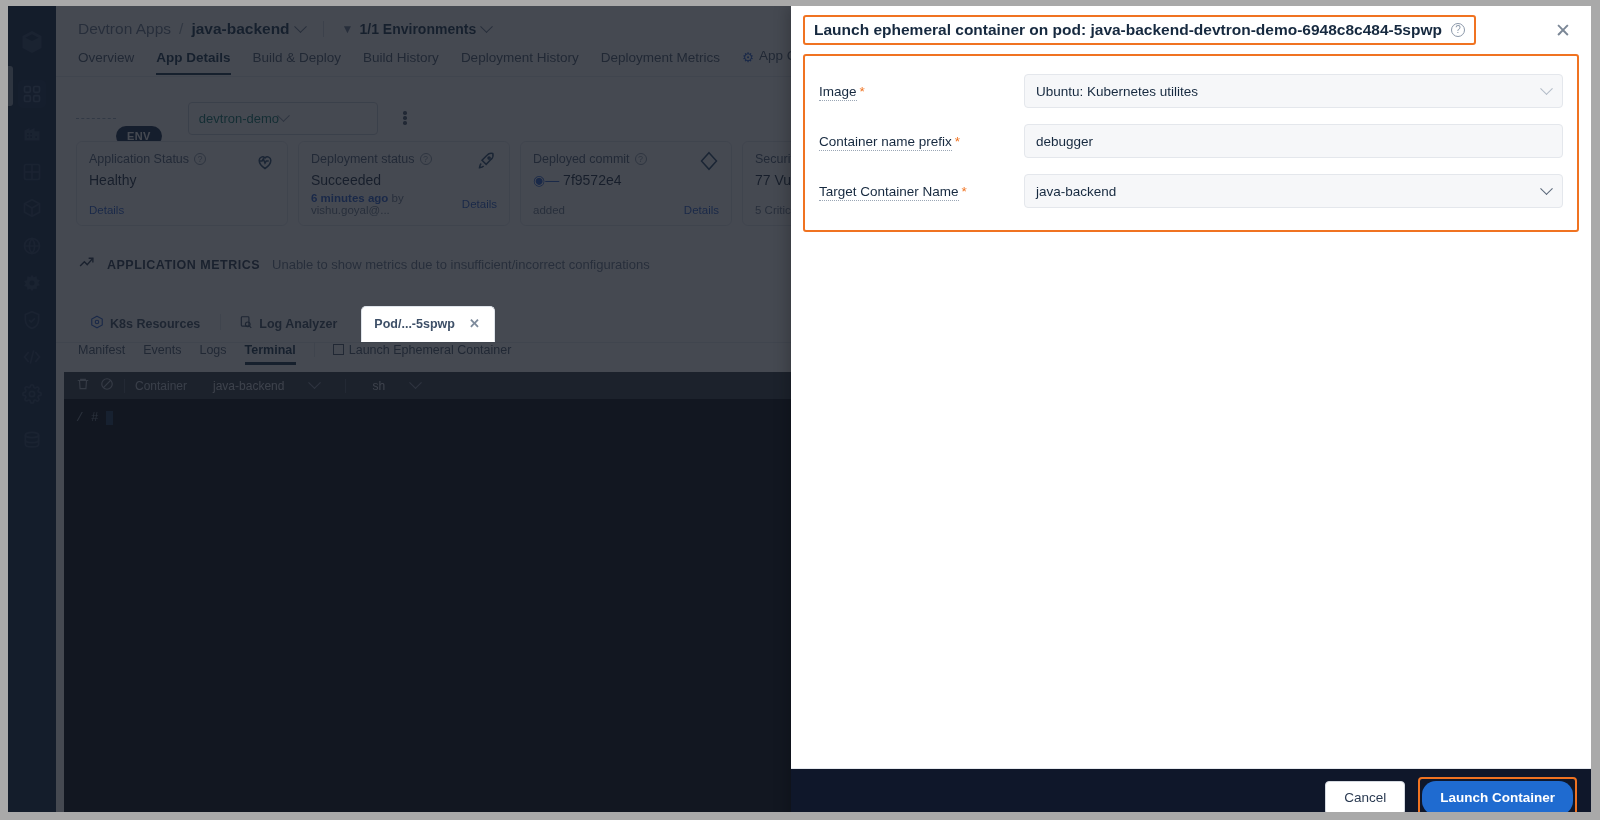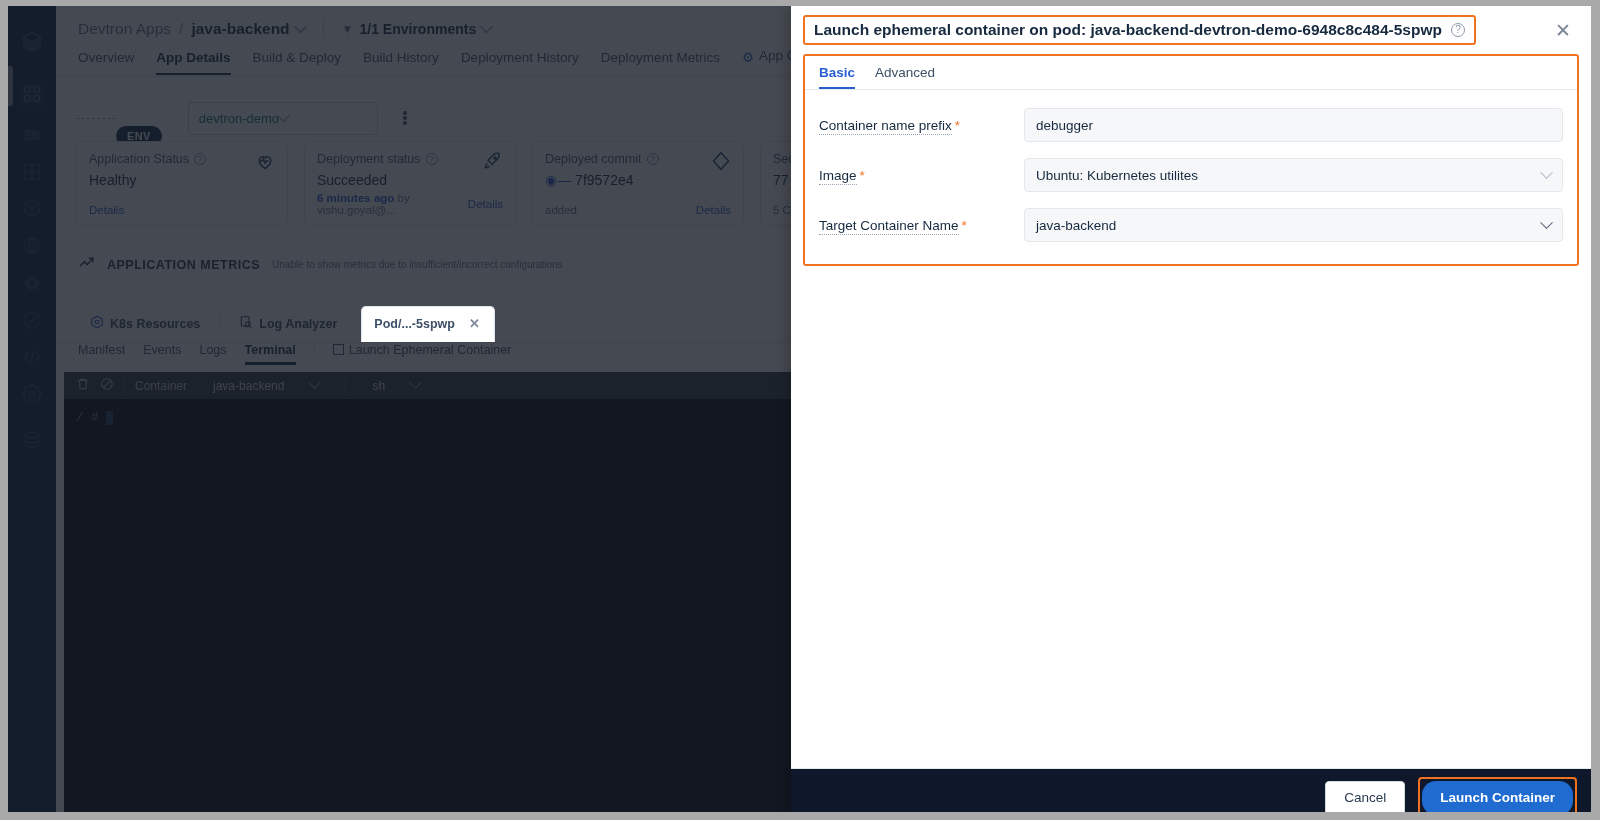--- a/index.html
+++ b/index.html
@@ -92,21 +92,21 @@
   }
   .env-select {
     margin-left: 26px; width: 190px; height: 33px;
     border: 1px solid #c9d0d9; border-radius: 4px;
     display: flex; align-items: center; 
     padding: 0 10px; font-size: 13px; color: #0f766e; background:#fff;
   }
   .env-kebab { margin-left: 16px; width: 22px; height: 28px; display:flex; align-items:center; justify-content:center; }
   .kdot { width:3.5px; height:3.5px; border-radius:50%; background:#4a5a70; margin:1.3px 0; }
 
-  .cards { position: absolute; left: 20px; top: 135px; display: flex; gap: 16px; justify-content: center; }
+  .cards { position: absolute; left: 20px; top: 135px; display: flex; gap: 10px; justify-content: center; }
   .card {
     width: 212px; height: 85px;
     border: 1px solid #e2e6ec; border-radius: 6px;
     background: #fff; padding: 10px 12px; position: relative;
   }
   .card-title { font-size: 12.5px; color: #51617a; display:flex; align-items:center; gap:5px; }
   .card-val { font-size: 14px; color: #1b2b41; margin-top: 6px; }
   .card-foot {
     position: absolute; left: 12px; right: 12px; bottom: 9px;
     font-size: 11.5px; color: #6b7a90;
@@ -115,21 +115,21 @@
   .card-foot .lnk { color: #2a5fd1; }
   .card-foot .bold { font-weight: 600; color:#2b3b52;margin-top:14px; }
   .card-ico { position: absolute; right: 12px; top: 9px; color: #2b4b70; }
   .qm {
     display:inline-block; width:12px;height:12px;border:1.2px solid #8b98a9;border-radius:50%;
     font-size:9px; line-height:10px; text-align:center; color:#8b98a9;
   }
 
   .metrics { position: absolute; left: 22px; top: 248px; display:flex; align-items:center; gap: 12px; }
   .metrics-t { font-size: 12.5px; font-weight: 700; letter-spacing:.5px; color: #2b3b52; }
-  .metrics-s { font-size: 10px; color: #6b7a90; }
+  .metrics-s { font-size: 13px; color: #6b7a90; }
 
   .restabs { position: absolute; left: 22px; top: 300px; display:flex; align-items:flex-end; font-size:12.5px; }
   .restab {
     padding: 9px 14px 10px 12px; color:#3d4f67; display:flex; align-items:center; gap:6px;
     font-weight:600; white-space:nowrap;
   }
   .restab.podtab {
     background:#fff; border:1px solid #dfe4ea; border-bottom:1px solid #fff;
     border-radius: 5px 5px 0 0; margin-left:10px; position:relative; z-index:2;
   }
@@ -536,42 +536,38 @@
 
     <div class="modal-head">
       <div class="modal-title-wrap">
         <span class="modal-title">Launch ephemeral container on pod: java-backend-devtron-demo-6948c8c484-5spwp</span>
         <span class="title-qm">?</span>
       </div>
       <div class="modal-close">✕</div>
     </div>
 
     <div class="modal-hl">
-      <div class="modal-tabs">
-        <div class="mtab sel">Basic</div>
-        <div class="mtab">Advanced</div>
-      </div>
 
       <div class="form">
         <div class="frow">
           <div class="flabel">
-            <span class="ul">Container name prefix</span><span class="req">*</span>
-          </div>
-          <div class="fctl">
-            <span>debugger</span>
-          </div>
-        </div>
-
-        <div class="frow">
-          <div class="flabel">
             <span class="ul">Image</span><span class="req">*</span>
           </div>
           <div class="fctl">
             <span>Ubuntu: Kubernetes utilites</span>
             <span class="dchev light"></span>
+          </div>
+        </div>
+
+        <div class="frow">
+          <div class="flabel">
+            <span class="ul">Container name prefix</span><span class="req">*</span>
+          </div>
+          <div class="fctl">
+            <span>debugger</span>
           </div>
         </div>
 
         <div class="frow">
           <div class="flabel">
             <span class="ul">Target Container Name</span><span class="req">*</span>
           </div>
           <div class="fctl">
             <span>java-backend</span>
             <span class="dchev"></span>

